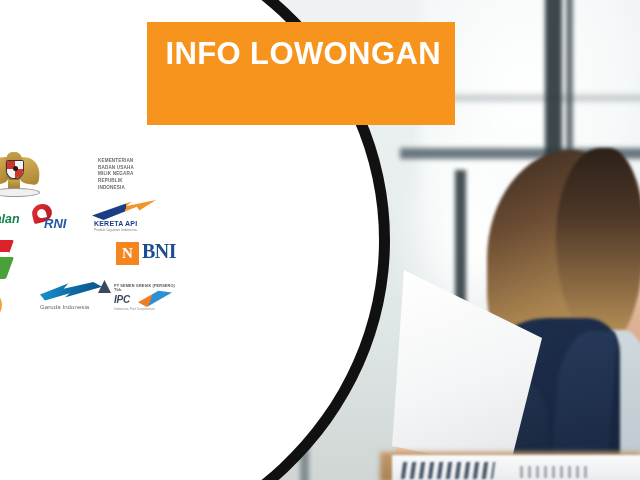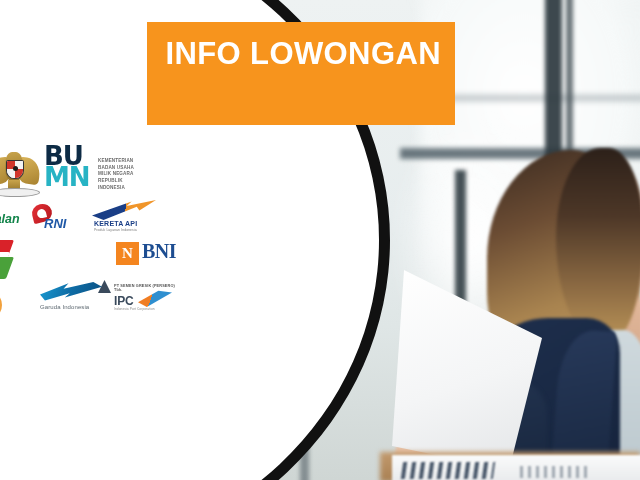--- a/index.html
+++ b/index.html
@@ -428,21 +428,21 @@
   }
   .garuda-air .txt {
     position:absolute; left:6px; top:22px;
     font-size:6px; color:#5f6a72; letter-spacing:.1px;
   }
 
   
   .ipc { left: 128px; top: 150px; width: 64px; height: 30px; }
   .ipc .txt {
     position:absolute; left:0; top:4px;
-    font-size:12px; font-weight:700; color:#3a4a5c; letter-spacing:-.2px;
+    font-size:10px; font-weight:700; color:#3a4a5c; letter-spacing:-.2px;font-style:italic;
   }
   .ipc .swoosh {
     position:absolute; left:24px; top:0; width:34px; height:17px;
     background: linear-gradient(110deg,#f07d23 0 40%, #2f8fd0 40% 100%);
     clip-path: polygon(0% 72%, 60% 4%, 100% 14%, 26% 100%);
   }
   .ipc .sub {
     position:absolute; left:0; top:17px;
     font-size:3.2px; color:#8a8a8a; letter-spacing:.1px;
   }
@@ -528,24 +528,20 @@
         <i class="q1"></i>
         <i class="q2"></i>
         <i class="q3"></i>
         <i class="q4"></i>
         <i class="star"></i>
       </div>
       <div class="tail"></div>
       <div class="ribbon"></div>
     </div>
 
-    <div class="logo bumn">
-      <div class="wm"><span>BU</span></div>
-      <div class="wm"><span class="cy">MN</span></div>
-    </div>
     <div class="bumn-text">KEMENTERIAN<br>BADAN USAHA<br>MILIK NEGARA<br>REPUBLIK<br>INDONESIA</div>
 
     <div class="logo pegadaian">
 
       <div class="txt">dalan</div>
     </div>
 
     <div class="logo rni">
       <div class="swoosh"></div>
       <div class="txt">RNI</div>

